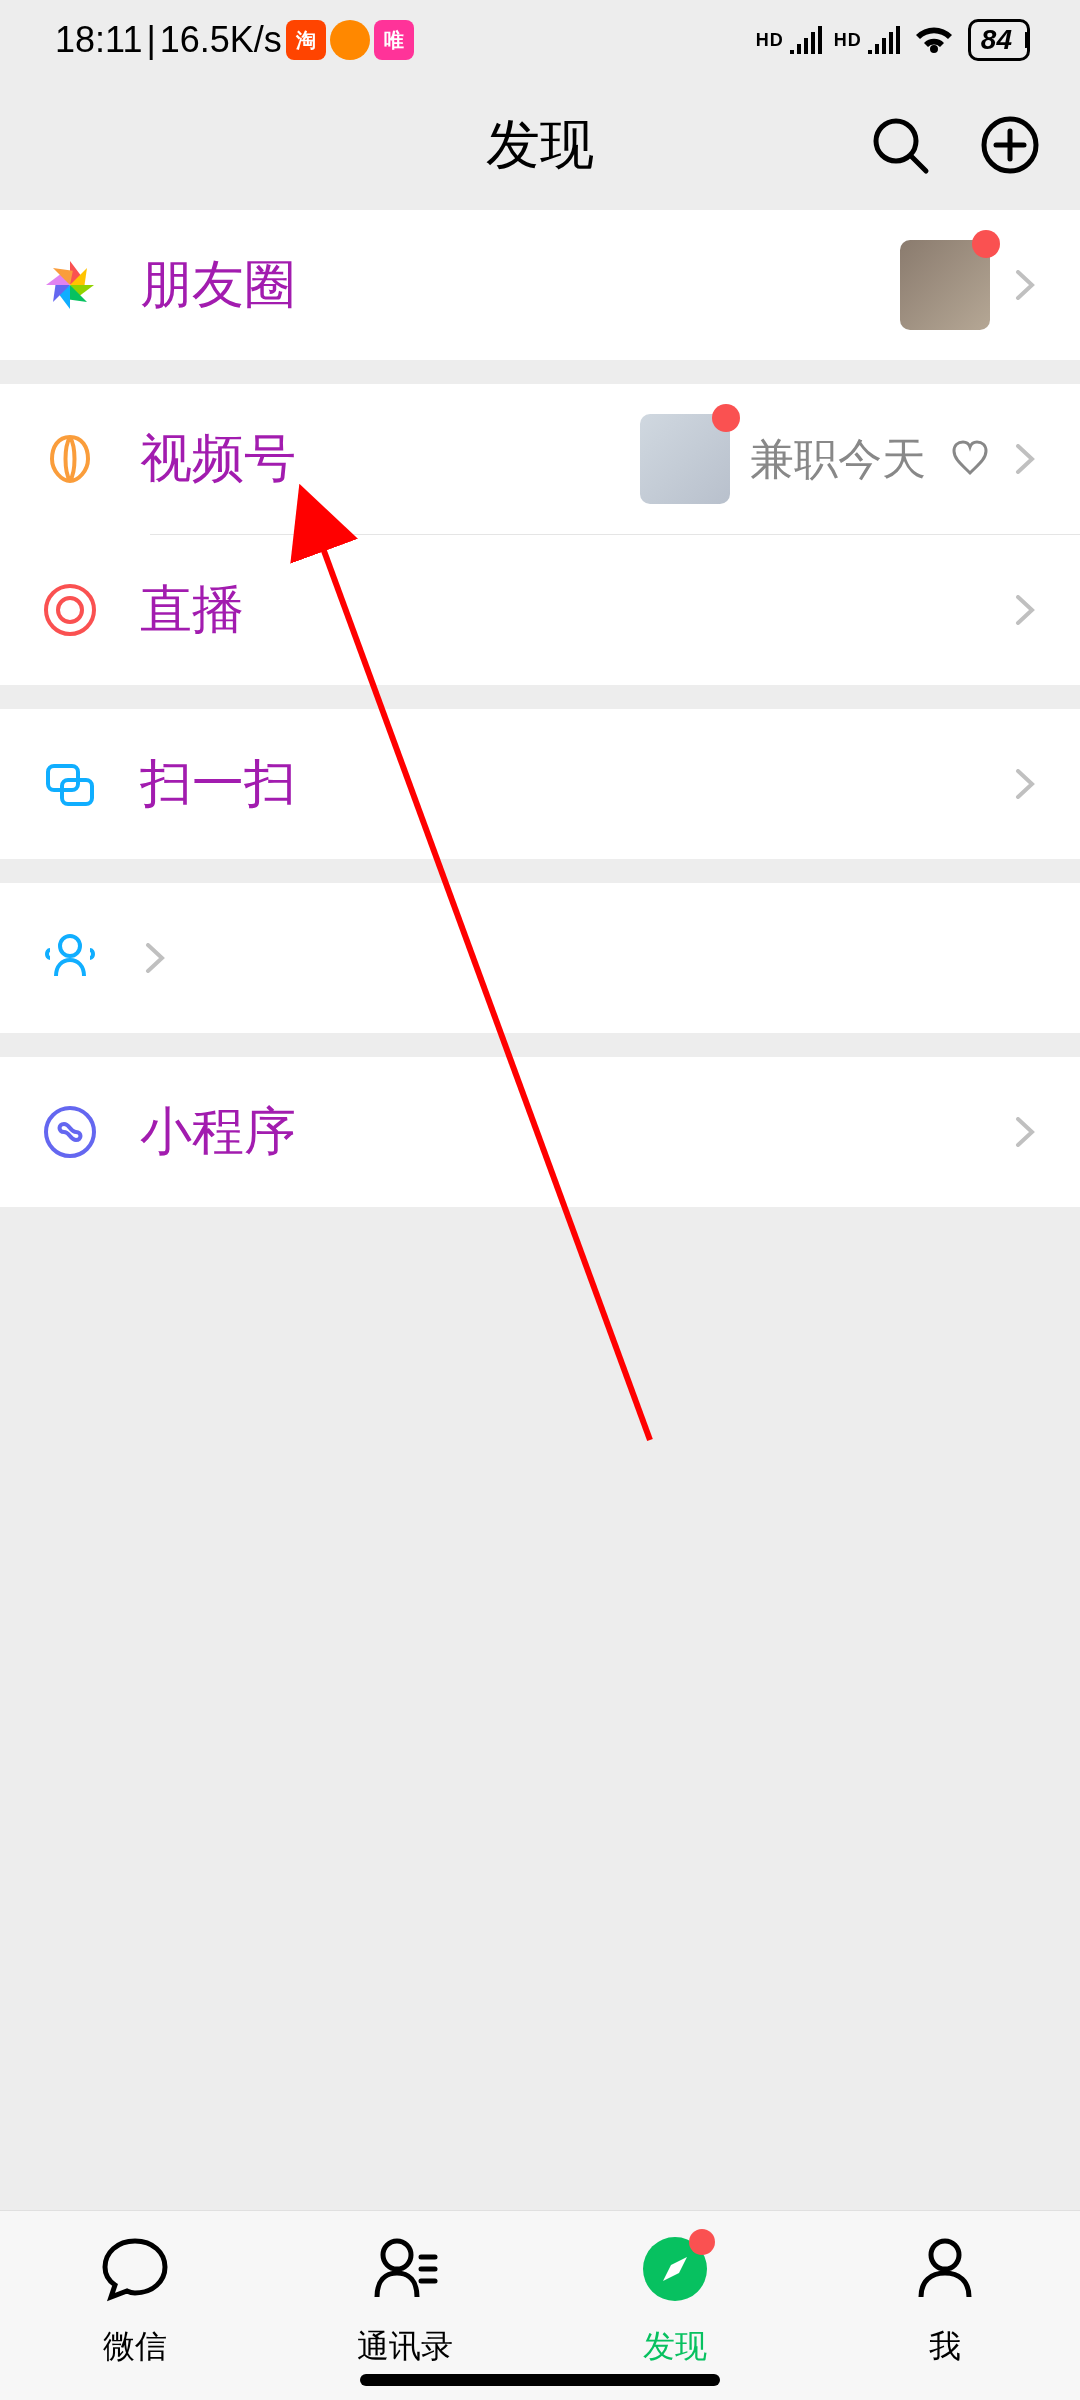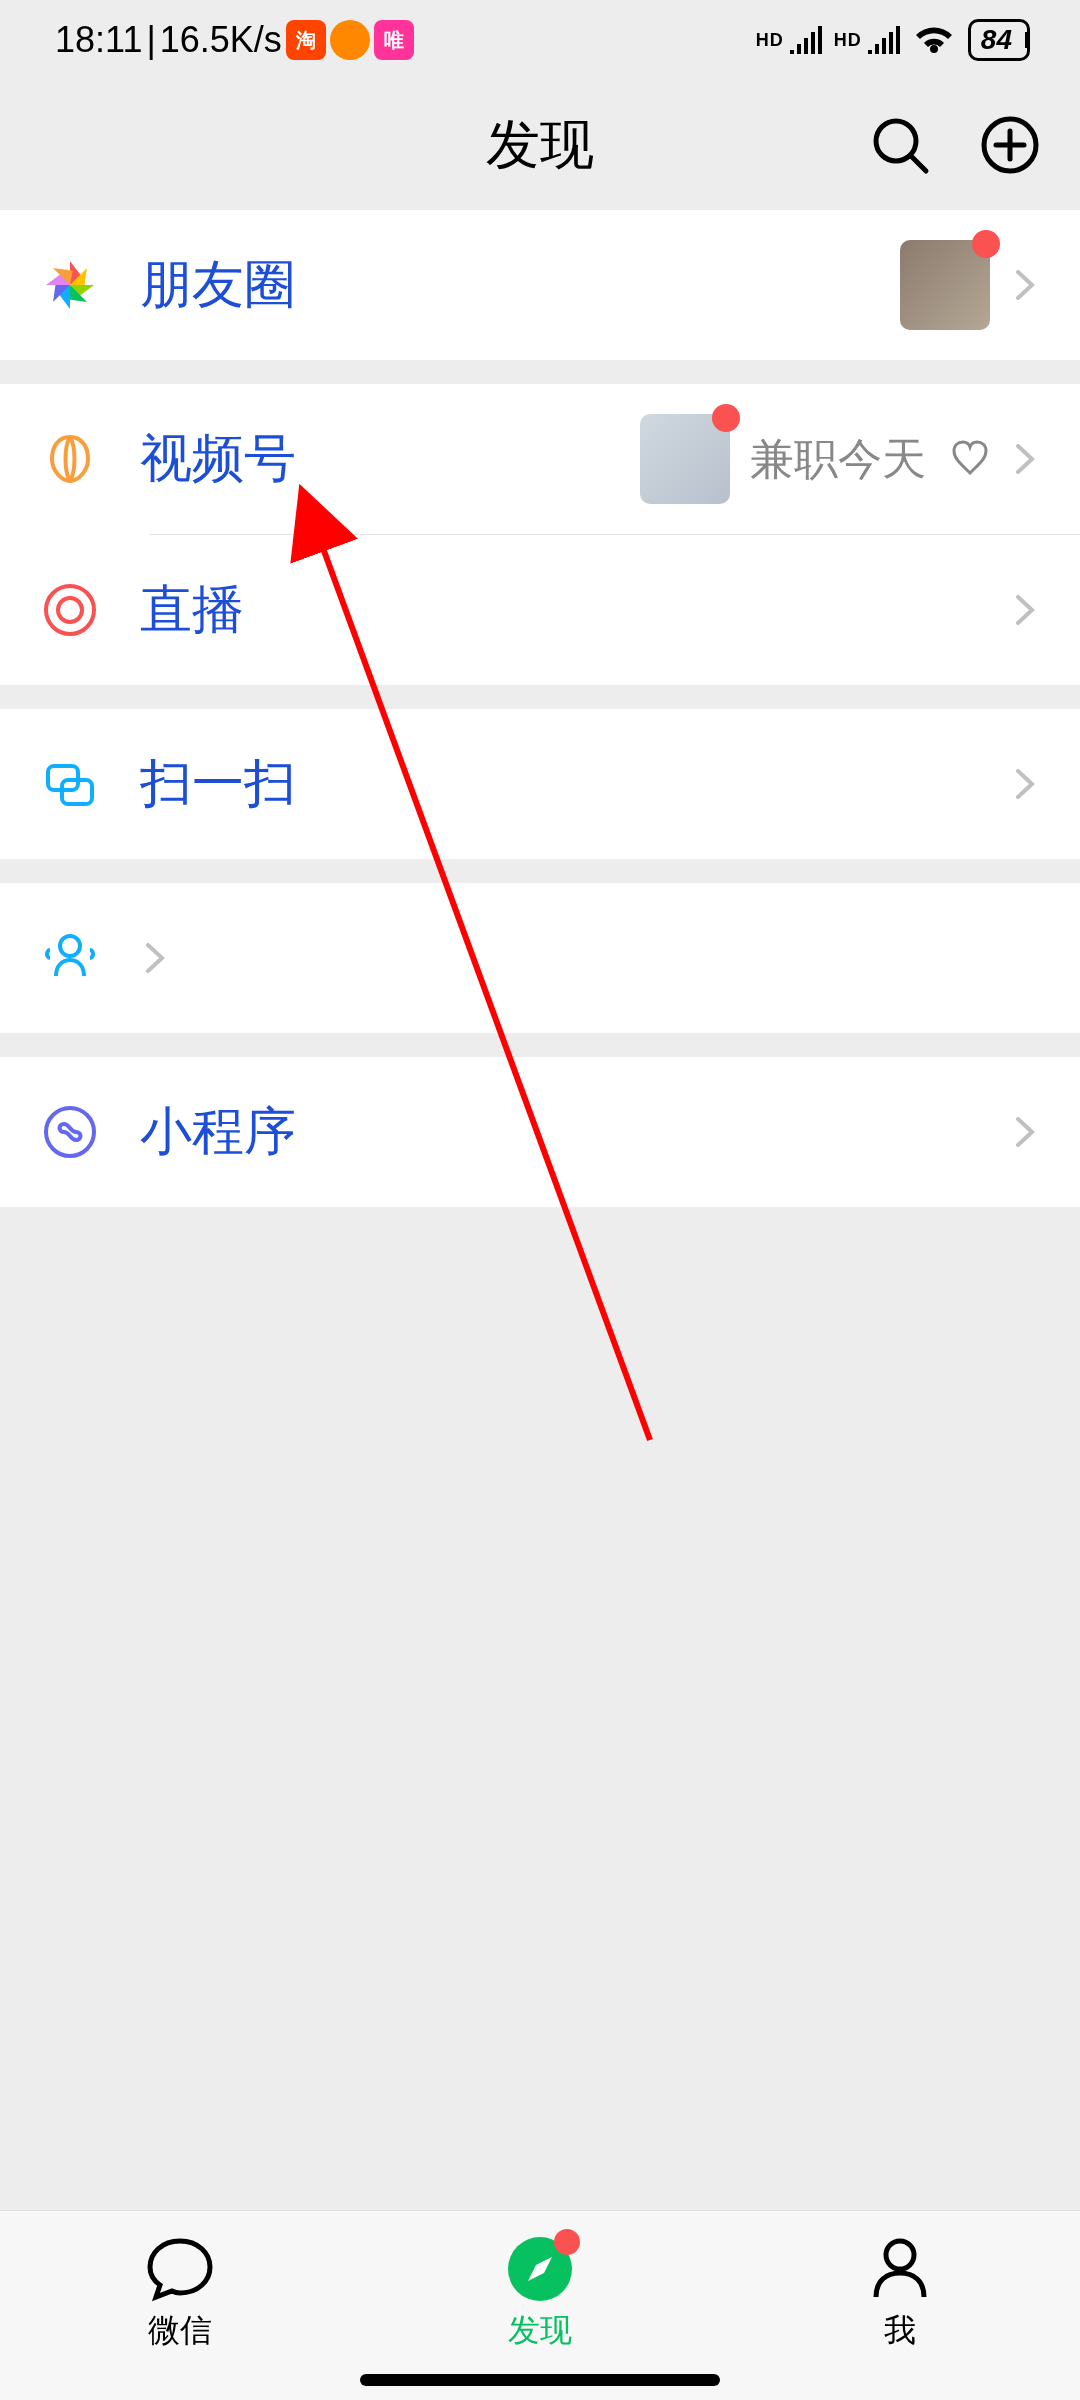--- a/index.html
+++ b/index.html
@@ -124,21 +124,21 @@
       position: relative;
     }
     .list-icon {
       width: 60px;
       height: 60px;
       margin-right: 40px;
       flex-shrink: 0;
     }
     .list-label {
       font-size: 52px;
-      color: #1d4ed8;
+      color: #a21caf;
       flex: 1;
     }
     .list-extra {
       display: flex;
       align-items: center;
       margin-right: 20px;
       position: relative;
     }
     .thumbnail {
       width: 90px;
@@ -192,21 +192,21 @@
       border-top: 1px solid #e0e0e0;
       display: flex;
       justify-content: space-around;
       align-items: flex-start;
       padding-top: 22px;
     }
     .tab-item {
       display: flex;
       flex-direction: column;
       align-items: center;
-      gap: 4px;
+      gap: 20px;
       width: 180px;
       position: relative;
     }
     .tab-icon {
       width: 72px;
       height: 72px;
       position: relative;
     }
     .tab-label {
       font-size: 32px;
@@ -395,20 +395,32 @@
 
 <div class="tab-bar">
   <div class="tab-item">
     <div class="tab-icon">
       <svg viewBox="0 0 72 72">
           <path d="M36 8 C18 8 6 20 6 34 C6 42 10 48 16 52 L12 64 L28 58 C30 59 33 60 36 60 C54 60 66 48 66 34 C66 20 54 8 36 8 Z" fill="none" stroke="#000" stroke-width="5"></path>
         </svg>
     </div>
     <div class="tab-label">微信</div>
   </div>
+  <div class="tab-item">
+    <div class="tab-icon">
+      <svg viewBox="0 0 72 72">
+        <circle cx="28" cy="22" r="14" fill="none" stroke="#000" stroke-width="5"></circle>
+        <path d="M8 64 C8 48 16 40 28 40 C40 40 48 48 48 64" fill="none" stroke="#000" stroke-width="5"></path>
+        <line x1="52" y1="24" x2="66" y2="24" stroke="#000" stroke-width="5" stroke-linecap="round"></line>
+        <line x1="52" y1="36" x2="66" y2="36" stroke="#000" stroke-width="5" stroke-linecap="round"></line>
+        <line x1="52" y1="48" x2="66" y2="48" stroke="#000" stroke-width="5" stroke-linecap="round"></line>
+      </svg>
+    </div>
+    <div class="tab-label">通讯录</div>
+  </div>
   <div class="tab-item tab-active">
     <div class="tab-icon">
       <svg viewBox="0 0 72 72">
         <circle cx="36" cy="36" r="32" fill="#07c160"></circle>
         <path d="M48 24 L40 40 L24 48 L32 32 Z" fill="#fff"></path>
       </svg>
       <div class="tab-red-dot"></div>
     </div>
     <div class="tab-label">发现</div>
   </div>

